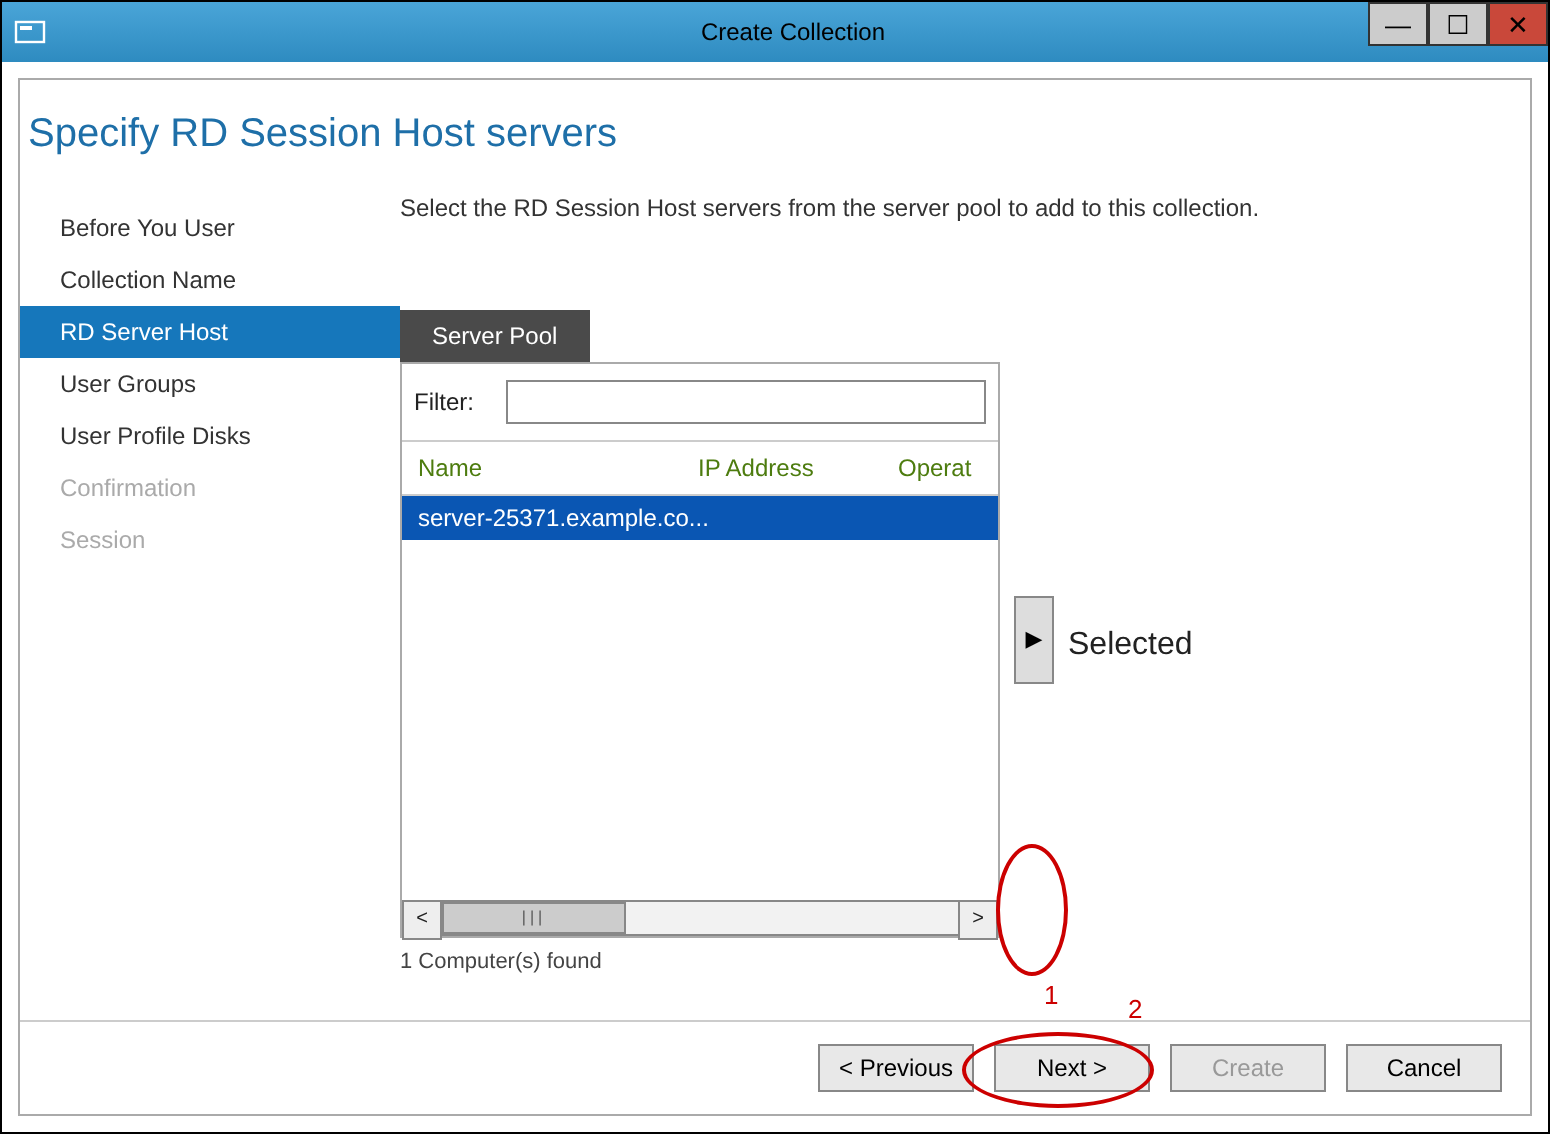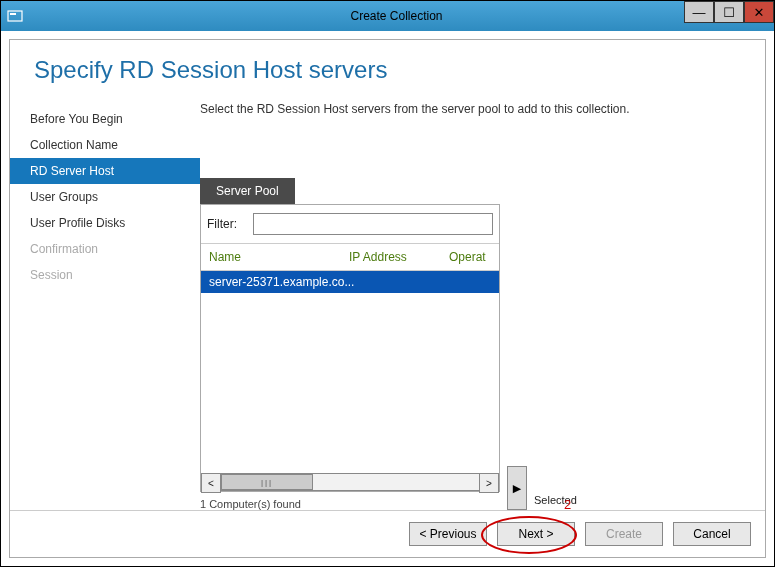--- a/index.html
+++ b/index.html
@@ -4,29 +4,29 @@
 <style>
 html,body{margin:0;padding:0;font-family:"Segoe UI",Tahoma,sans-serif;font-size:12px;color:#222;background:#fff}
 .outer{width:775px;height:567px;border:1px solid #000;background:#fff;position:relative;box-sizing:border-box}
 .titlebar{height:30px;background:linear-gradient(#4aa5d8,#2e8bc0);display:flex;align-items:center;color:#fff;position:relative}
 .titlebar .icon{width:16px;height:16px;margin:0 6px}
 .titlebar .title{position:absolute;left:18px;right:0;text-align:center;font-size:12px;color:#000;pointer-events:none}
 .winbtns{position:absolute;right:0;top:0;display:flex;height:22px}
 .winbtn{width:30px;height:22px;border:1px solid #333;background:#ccc;display:flex;align-items:center;justify-content:center;font-size:13px;color:#000;padding:0}
 .winbtn.close{background:#c9483a;color:#000}
 .inner{position:absolute;left:8px;right:8px;top:38px;bottom:8px;border:1px solid #aaa;background:#fff;display:flex;flex-direction:column}
-.page-title{font-size:24px;color:#1e6fa8;font-weight:300;margin:16px 0 18px 24px}
+.page-title{font-size:20px;color:#1e6fa8;font-weight:300;margin:16px 0 18px 4px}
 .body{flex:1;display:flex;padding:0 14px 0 0;overflow:hidden}
 .sidebar{width:190px;padding-top:4px}
 .step{padding:6px 12px 6px 20px;font-size:12px;color:#333;cursor:pointer}
 .step.active{background:#1677bb;color:#fff}
 .step.disabled{color:#aaa;cursor:default}
 .main{flex:1;display:flex;flex-direction:column}
 .instr{font-size:12px;color:#333;margin-bottom:18px}
-.panes{flex:1;display:flex;align-items:flex-end;min-height:0}
+.panes{flex:1;display:flex;align-items:center;min-height:0}
 .poolWrap{display:flex;flex-direction:column;min-width:0}
 .tabhead{height:28px;display:flex;align-items:flex-end}
 .tab{background:#4a4a4a;color:#fff;padding:6px 16px;font-size:12px}
 .poolBox{border:1px solid #aaa;width:300px;display:flex;flex-direction:column;box-sizing:border-box}
 .filterRow{display:flex;align-items:center;padding:8px 6px;border-bottom:1px solid #ccc;gap:16px}
 .filterRow input{flex:1;height:20px;border:1px solid #888;padding:0 4px;font-family:inherit;font-size:12px}
 .colhead{display:flex;padding:6px 8px;border-bottom:1px solid #ccc;font-size:12px}
 .colhead span{color:#4d7c0f}
 .rows{flex:1;overflow:hidden}
 .row{padding:4px 8px;font-size:12px;color:#fff;background:#0a56b3}
@@ -38,21 +38,21 @@
 .mid{width:34px;display:flex;align-items:center;justify-content:center;position:relative}
 .addBtn{width:20px;height:44px;border:1px solid #888;background:#ddd;display:flex;align-items:center;justify-content:center;font-size:11px;color:#000}
 .ann{position:absolute;border:2px solid #c00;border-radius:50%}
 .annTxt{position:absolute;color:#c00;font-size:13px}
 .selBox{border:1px solid #aaa;flex:1;min-width:180px;display:flex;flex-direction:column;box-sizing:border-box}
 .selHead{padding:6px 8px;border-bottom:1px solid #ccc;color:#1566a5;font-size:12px}
 .selBody{flex:1;padding:6px 8px;font-size:12px}
 .selGrp{font-weight:400;margin-bottom:2px}
 .tri{display:inline-block;transform:rotate(0deg);margin-right:4px;font-size:10px}
 .selWrap{display:flex;flex-direction:column}
-.selLabel{font-size:11px;height:28px;display:flex;align-items:flex-end;padding-bottom:4px}
+.selLabel{font-size:16px;height:28px;display:flex;align-items:flex-end;padding-bottom:4px}
 .btnbar{height:46px;border-top:1px solid #ccc;display:flex;align-items:center;justify-content:flex-end;padding:0 14px;gap:10px;position:relative}
 button.dlg{min-width:78px;height:24px;border:1px solid #888;background:#e8e8e8;font-family:inherit;font-size:12px;color:#000}
 button.dlg:disabled{color:#999}
 </style>
 </head>
 <body>
 
 <div class="outer">
   <div class="titlebar">
     <svg class="icon" viewBox="0 0 16 16">
@@ -65,21 +65,21 @@
       <button class="winbtn">☐</button>
       <button class="winbtn close">✕</button>
     </div>
   </div>
 
   <div class="inner">
     <div class="page-title">Specify RD Session Host servers</div>
 
     <div class="body">
       <div class="sidebar">
-        <div class="step">Before You Begin</div>
+        <div class="step">Before You User</div>
         <div class="step">Collection Name</div>
         <div class="step active">RD Server Host</div>
         <div class="step">User Groups</div>
         <div class="step">User Profile Disks</div>
         <div class="step disabled">Confirmation</div>
         <div class="step disabled">Session</div>
       </div>
 
       <div class="main">
         <div class="instr">Select the RD Session Host servers from the server pool to add to this collection.</div>

